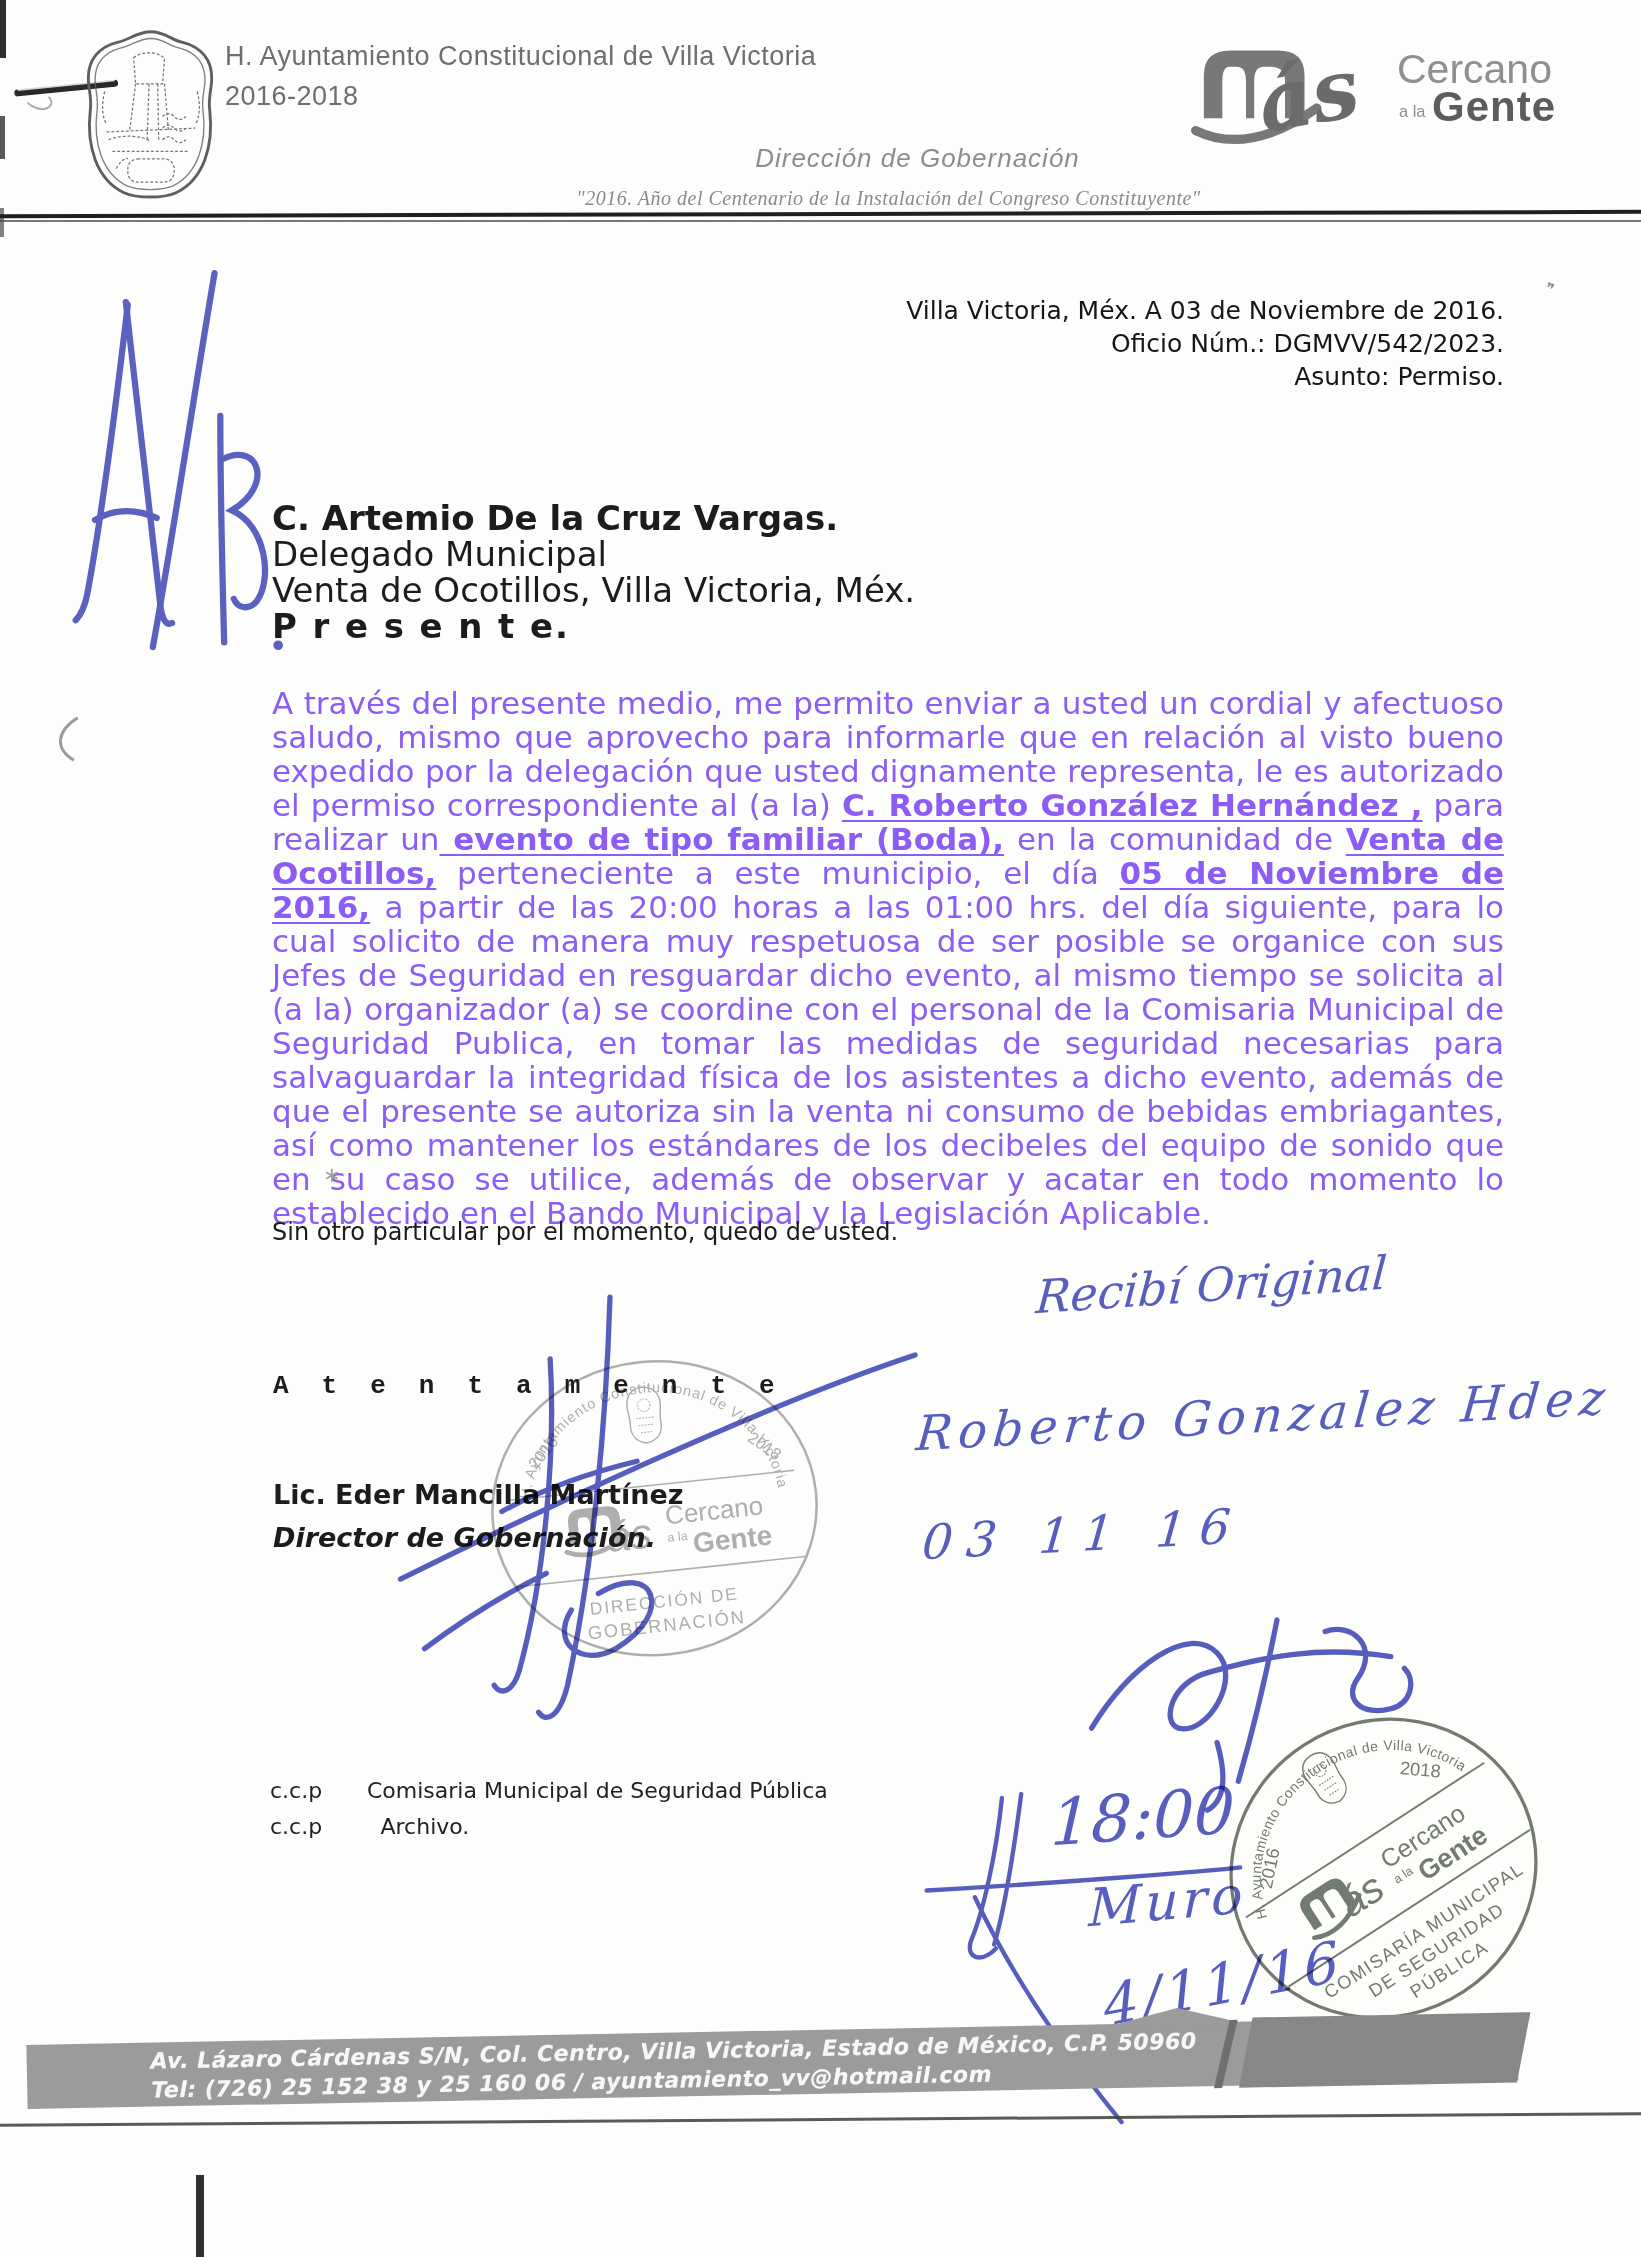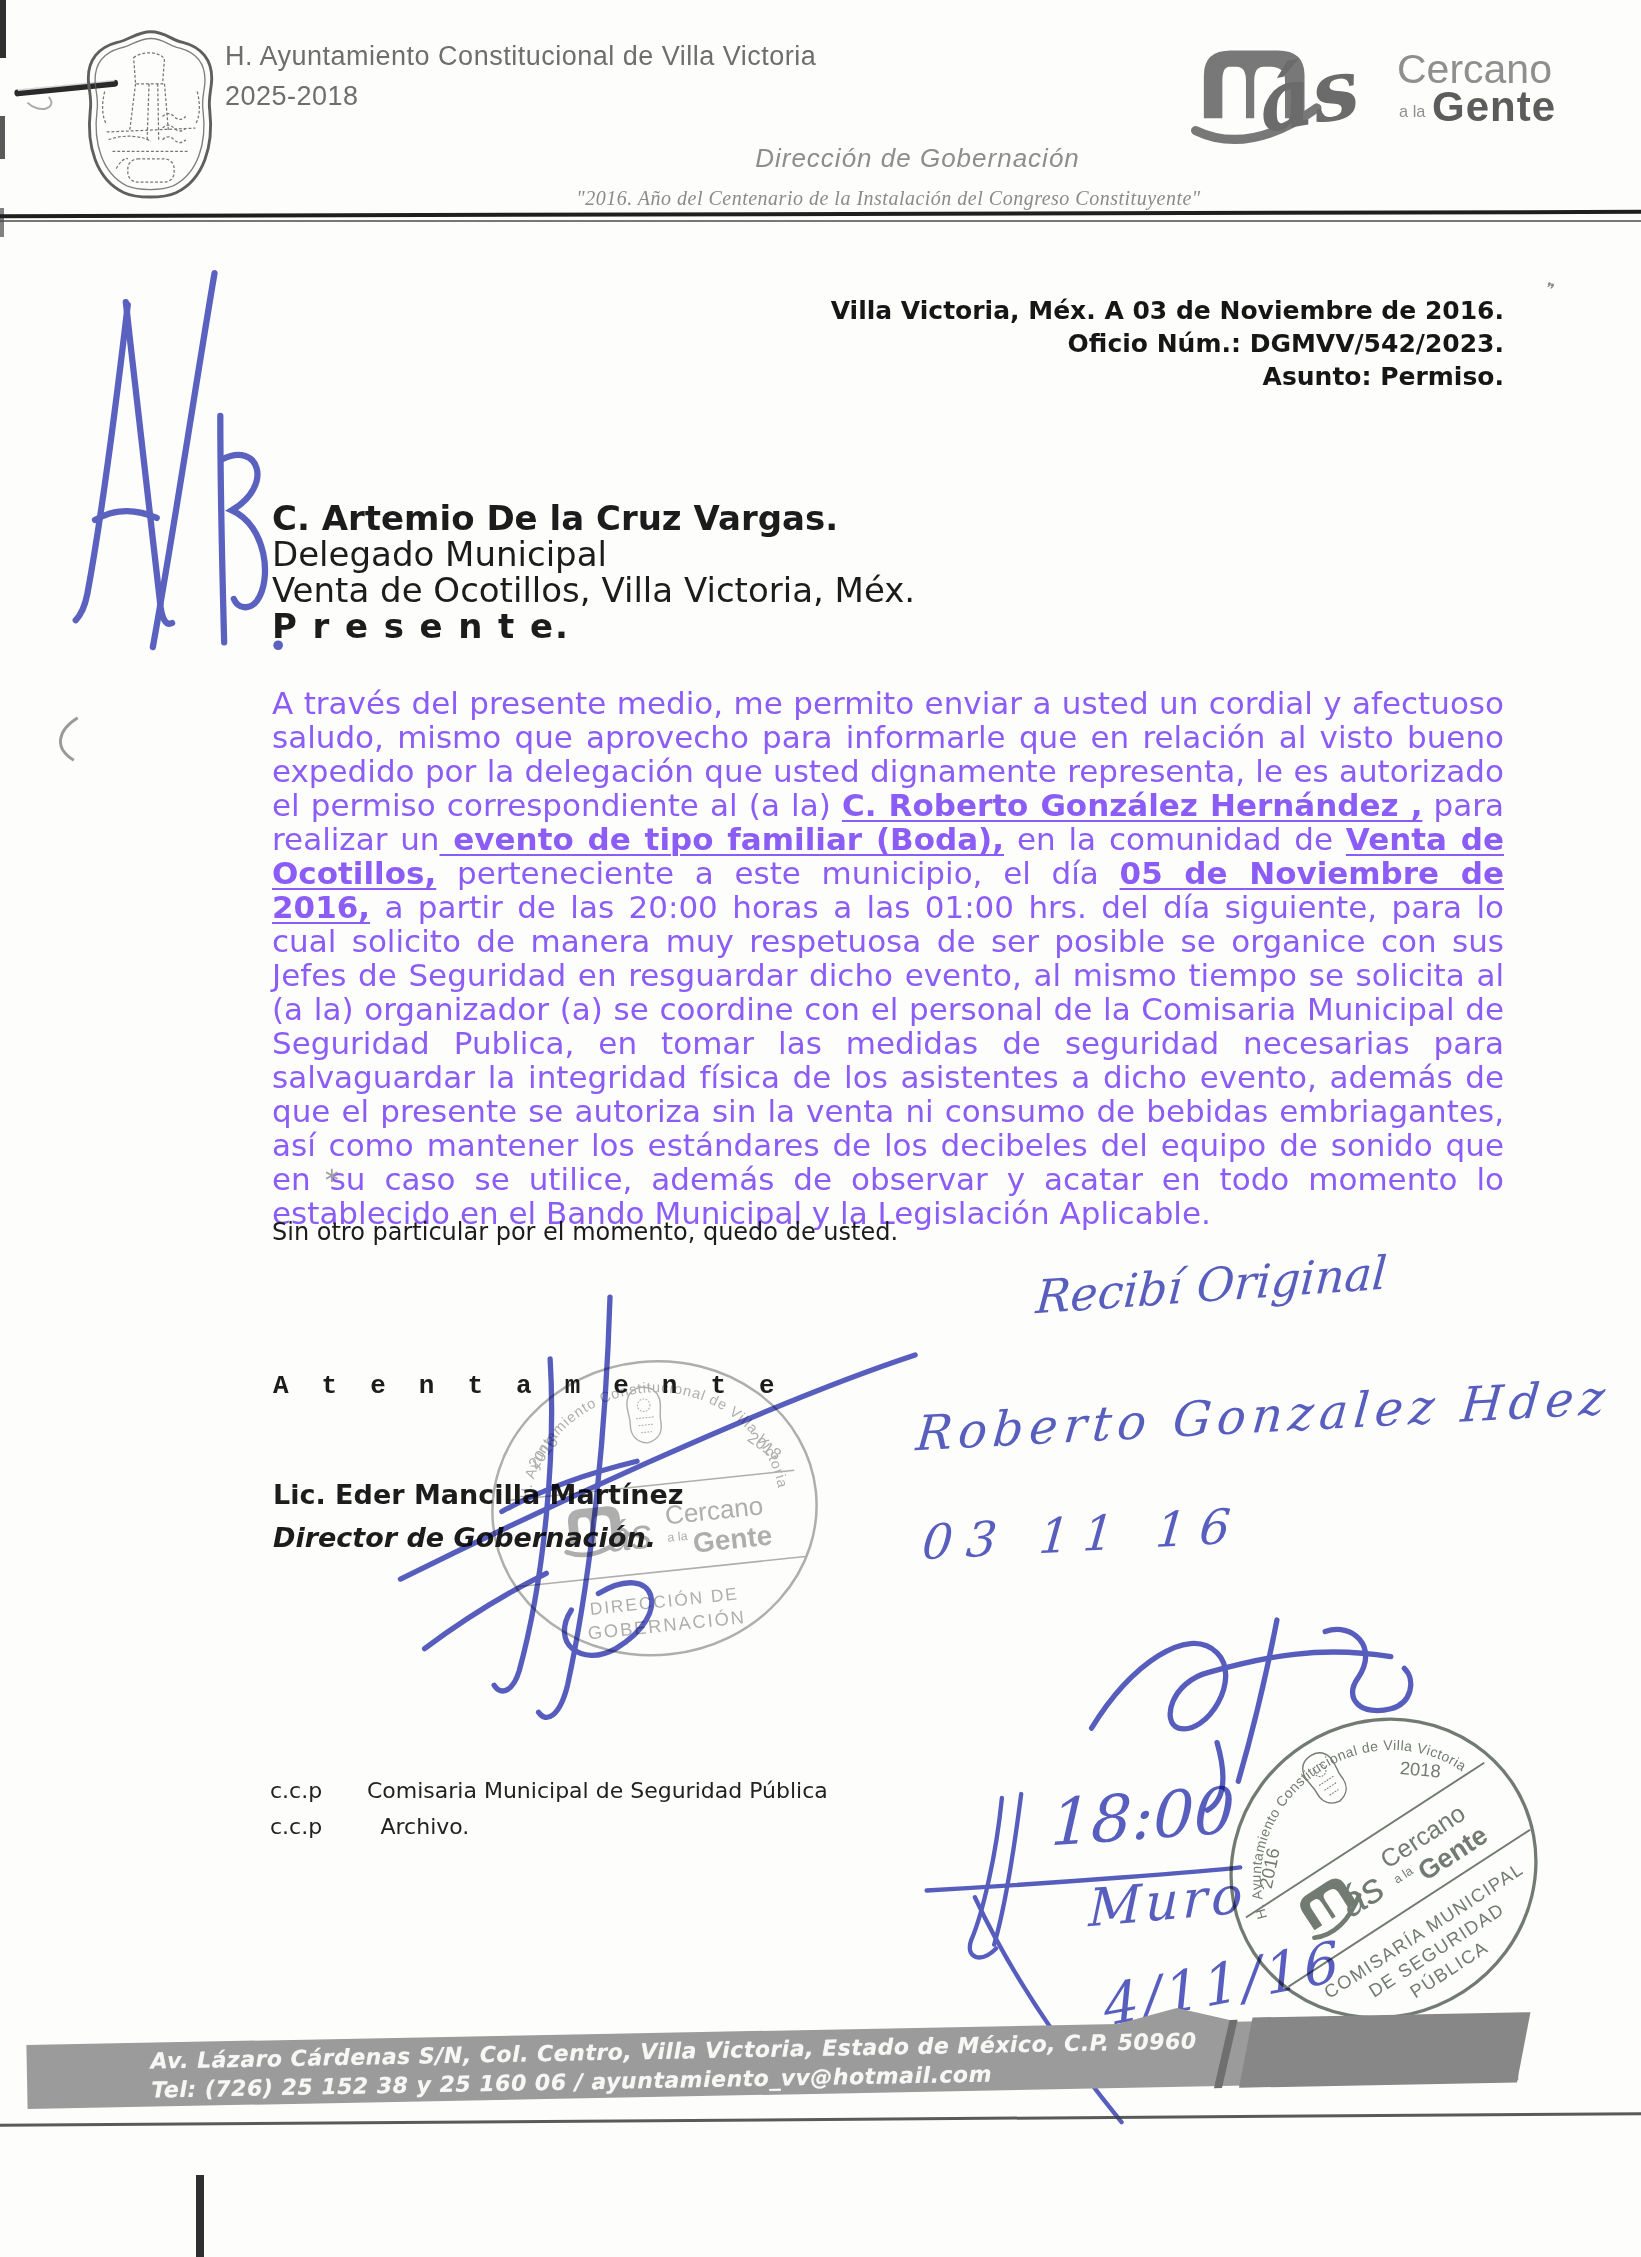--- a/index.html
+++ b/index.html
@@ -10,21 +10,21 @@
   .org-text{font-family:"Liberation Sans",sans-serif;color:#6e6e6e;font-size:27px;letter-spacing:0.5px;}
   .dept-text{font-family:"Liberation Sans",sans-serif;color:#8d8d8d;font-size:26px;letter-spacing:1px;font-style:italic;}
   .motto{font-family:"Liberation Serif",serif;font-style:italic;color:#8a8a8a;font-size:20px;letter-spacing:0.5px;}
   .rule-thick{background:#1f1f1f;height:3.9px;}
   .rule-thin{background:#4a4a4a;height:1.9px;opacity:.75;}
   .brand-cercano{font-family:"Liberation Sans",sans-serif;color:#8f8f8f;font-size:41px;}
   .brand-ala{font-family:"Liberation Sans",sans-serif;color:#8f8f8f;font-size:16.4px;}
   .brand-gente{font-family:"Liberation Sans",sans-serif;color:#5c5c5c;font-size:42px;font-weight:bold;letter-spacing:1px;}
   .brand-script{font-family:"DejaVu Serif",serif;font-style:italic;font-weight:bold;color:#6b6b6b;}
   
-  .meta-block{font-size:25px;font-weight:bold;text-align:right;line-height:33px;color:#161616;}
+  .meta-block{font-size:25px;font-weight:normal;text-align:right;line-height:33px;color:#161616;}
   .addr{font-size:34px;line-height:36px;}
   .addr .bold{font-weight:bold;}
   .body-text{font-size:31px;line-height:34px;text-align:justify;color:#8b5cf6;}
   .hl{font-weight:bold;text-decoration:underline;text-decoration-thickness:1.9px;text-underline-offset:3.9px;}
   .closing{font-size:24px;}
   .atent{font-size:26px;font-weight:bold;letter-spacing:8.7px;font-family:Liberation Mono, monospace;}
   .sig-name{font-size:27px;font-weight:bold;}
   .sig-title{font-size:27px;font-weight:bold;font-style:italic;}
   .ccp{font-size:22px;line-height:36px;color:#222;margin-top:40px;}
   .ccp-label{display:inline-block;width:97px;}
@@ -83,21 +83,21 @@
         <path d="M44,120 C60,114 80,116 88,122"></path>
         <path d="M100,96 q6,-6 12,0 t12,0 M100,108 q6,-6 12,0 t12,0 M100,120 q6,-6 12,0 t12,0"></path>
         <rect x="64" y="140" width="48" height="24" rx="10"></rect>
         <path d="M48,132 H128 M52,150 C56,142 62,138 64,140"></path>
         <path d="M40,70 C36,86 38,98 42,104 M136,70 C140,86 138,98 134,104"></path>
       </g>
     </g>
   </svg>
 
   <div class="abs org-text" style="left:225px;top:41px">H. Ayuntamiento Constitucional de Villa Victoria</div>
-  <div class="abs org-text" style="left:225px;top:81px">2025-2018</div>
+  <div class="abs org-text" style="left:225px;top:81px">2016-2018</div>
   <div class="abs dept-text" style="left:618px;top:143px;width:599px;text-align:center">Dirección de Gobernación</div>
 
   <div class="abs" style="left:1144px;top:29px;width:454px;height:135px">
     <svg class="abs" style="left:0;top:4.8px;color:#787878" width="241" height="130" viewBox="0 0 250 135">
       <use href="#mglyph" x="0" y="0" width="235" height="128"></use>
     </svg>
     <span class="abs brand-script" style="left:114px;top:17.4px;font-size:83px;transform:rotate(-10deg)">ás</span>
     <span class="abs brand-cercano" style="left:253px;top:17.4px">Cercano</span>
     <span class="abs brand-ala" style="left:255px;top:73px">a la</span>
     <span class="abs brand-gente" style="left:288px;top:54px">Gente</span>

